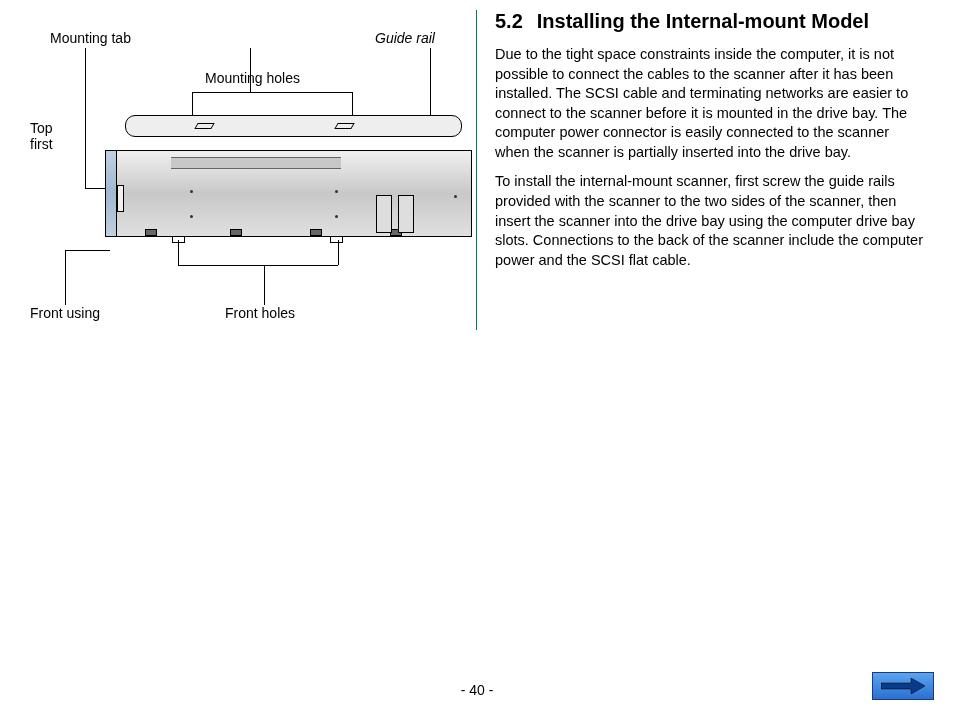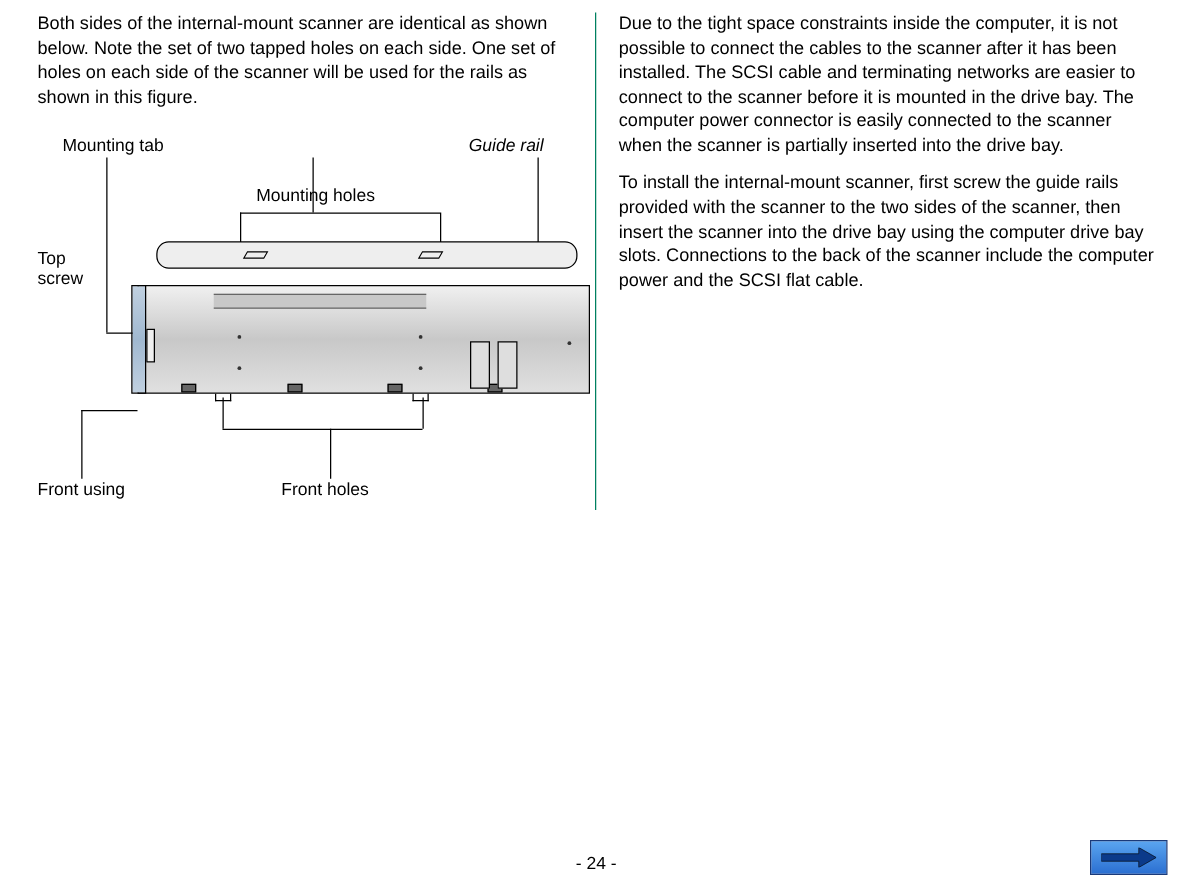--- a/index.html
+++ b/index.html
@@ -150,29 +150,28 @@
     align-items:center;
     justify-content:center;
   }
   .next-arrow svg { display:block; }
 </style>
 </head>
 <body>
 
 <div class="page">
   <div class="col col-left">
-    <p>Both sides of the internal-mount scanner are identical as shown below.  Note the set of two tapped holes on each side.  One set of holes on each side of the scanner will be used for the rails as shown in this figure.</p>
 
     <div class="figure">
 
       <div class="flabel" style="left:20px; top:10px;">Mounting tab</div>
       <div class="flabel" style="left:175px; top:10px;margin-top:40px;">Mounting holes</div>
       <div class="flabel" style="left:345px; top:10px;font-style:italic;">Guide rail</div>
       <div class="flabel" style="left:0px; top:100px;">Top
-screw</div>
+first</div>
       <div class="flabel" style="left:0px; top:285px;">Front using</div>
       <div class="flabel" style="left:195px; top:285px;">Front holes</div>
 
       <div class="callout vert" style="left:55px; top:28px; height:140px;"></div>
       <div class="callout horiz" style="left:55px; top:168px; width:35px;"></div>
 
       <div class="callout vert" style="left:220px; top:28px; height:44px;"></div>
       <div class="callout horiz" style="left:162px; top:72px; width:160px;"></div>
       <div class="callout vert" style="left:162px; top:72px; height:30px;"></div>
       <div class="callout vert" style="left:322px; top:72px; height:30px;"></div>
@@ -208,24 +207,27 @@
       <div class="callout horiz" style="left:35px; top:230px; width:45px;"></div>
 
       <div class="callout vert" style="left:234px; top:245px; height:40px;"></div>
       <div class="callout horiz" style="left:148px; top:245px; width:160px;"></div>
       <div class="callout vert" style="left:148px; top:220px; height:25px;"></div>
       <div class="callout vert" style="left:308px; top:220px; height:25px;"></div>
     </div>
   </div>
 
   <div class="col col-right">
+    <h2>
+      <span class="secnum">5.2</span><span>Installing the Internal-mount Model</span>
+    </h2>
     <p>Due to the tight space constraints inside the computer, it is not possible to connect the cables to the scanner after it has been installed.  The SCSI cable and terminating networks are easier to connect to the scanner before it is mounted in the drive bay.  The computer power connector is easily connected to the scanner when the scanner is partially inserted into the drive bay.</p>
     <p>To install the internal-mount scanner, first screw the guide rails provided with the scanner to the two sides of the scanner, then insert the scanner into the drive bay using the computer drive bay slots.  Connections to the back of the scanner include the computer power and the SCSI flat cable.</p>
   </div>
 </div>
 
-<div class="page-num">- 24 -</div>
+<div class="page-num">- 40 -</div>
 
 <div class="next-arrow">
   <svg width="44" height="16" viewBox="0 0 44 16">
     <path d="M0,5 L30,5 L30,0 L44,8 L30,16 L30,11 L0,11 Z" fill="#0b3a8a" stroke="#000" stroke-width="0.5"></path>
   </svg>
 </div>
 
 </body></html>

